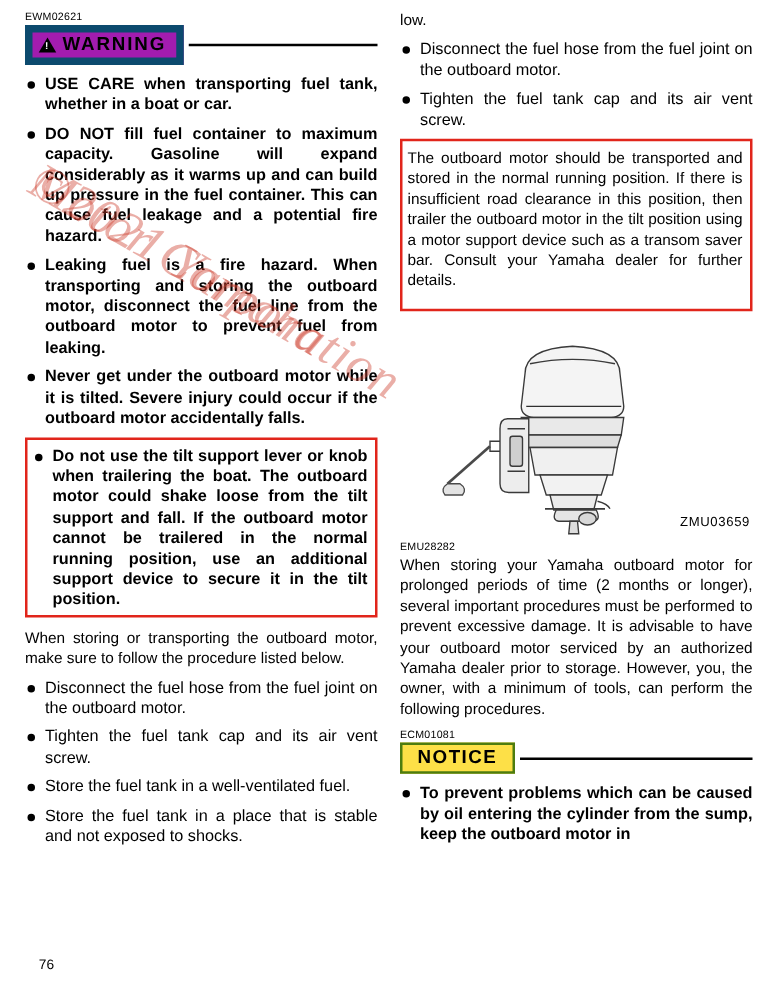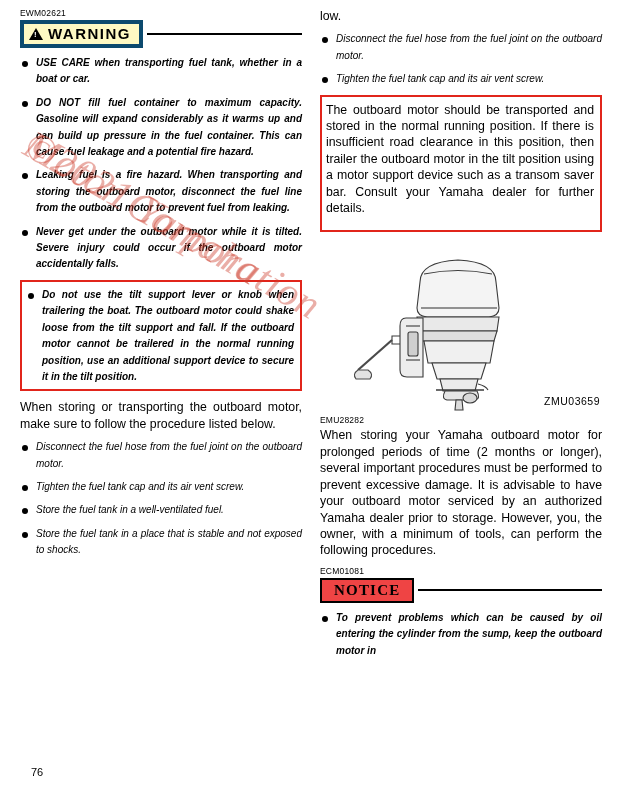--- a/index.html
+++ b/index.html
@@ -67,26 +67,26 @@
     line-height: 10px;
   }
 
   
   .hdr-row {
     display: flex;
     align-items: center;
     margin: 0 0 7px 0;
   }
   .warn-box {
-    border: 4px solid #0c4a6e;
+    border: 6px solid #0c4a6e;
     padding: 1px 8px 2px 5px;
     display: flex;
     align-items: center;
     gap: 5px;
-    background: #fef9c3;
+    background: #a21caf;
   }
   .warn-tri {
     width: 0; height: 0;
     border-left: 7px solid transparent;
     border-right: 7px solid transparent;
     border-bottom: 12px solid #000;
     position: relative;
   }
   .warn-tri::after {
     content: "!";
@@ -104,46 +104,44 @@
     letter-spacing: 1.5px;
     line-height: 17px;
   }
   .hdr-rule {
     flex: 1;
     height: 2px;
     background: #000;
     margin-left: 4px;
   }
   .notice-box {
-    border: 2px solid #000000;
+    border: 2px solid #4d7c0f;
     padding: 1px 12px 2px 12px;
-    background: #ef4444;
-    font-family: Liberation Serif, serif;
+    background: #fde047;
   }
   .notice-label {
     font-size: 15px;
     font-weight: bold;
     letter-spacing: 1.2px;
     line-height: 17px;
   }
 
   
   ul.blist {
     list-style: none;
     margin: 0;
     padding: 0;
   }
   ul.blist > li {
     position: relative;
     padding-left: 16px;
     margin-bottom: 7px;
-    font-size: 10px;
+    font-size: 13px;
     line-height: 16.4px;
     text-align: justify;
-    font-style: italic;
   }
   ul.blist > li::before {
     content: "";
     position: absolute;
     left: 2px;
     top: 6px;
     width: 6px;
     height: 6px;
     background: #000;
     border-radius: 50%;

